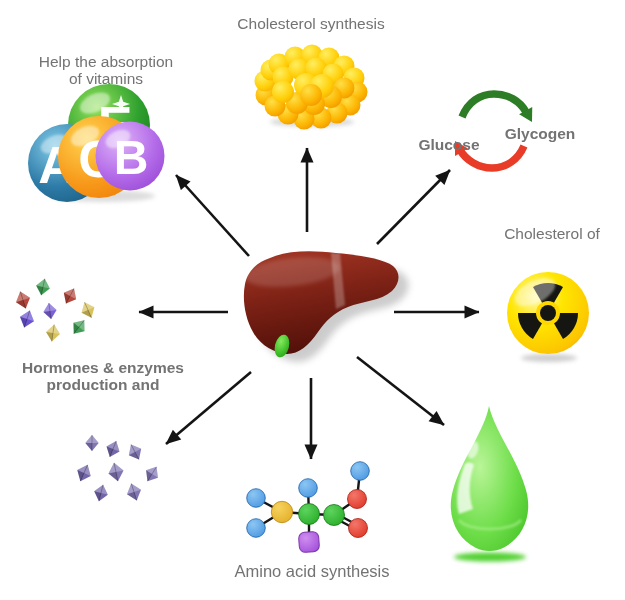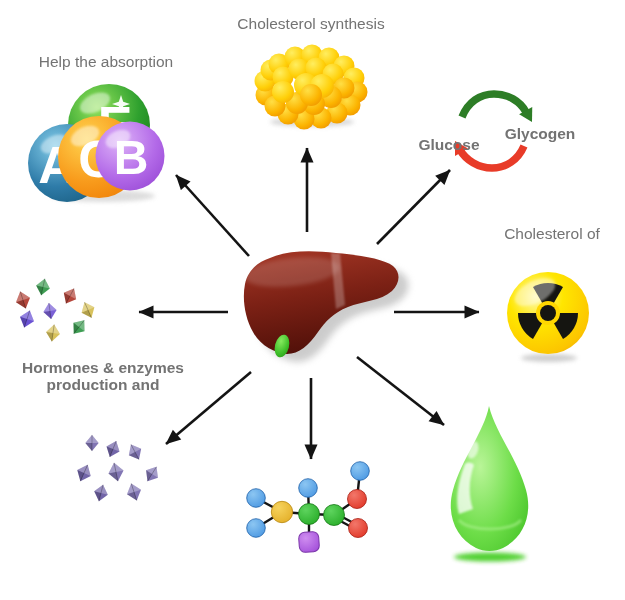--- a/index.html
+++ b/index.html
@@ -258,33 +258,37 @@
     <use href="#crys" color="#8276b4" transform="translate(134,492) rotate(-18) scale(1.05)"></use>
   </g>
 </svg>
 
 <div class="lbl" style="left:311px;top:16px;">
   <span>Cholesterol synthesis</span>
 </div>
 
 <div class="lbl" style="left:106px;top:42px;margin-top:12px;">
   <span>Help the absorption</span>
+  <span>of vitamins</span>
 </div>
 
 <div class="lbl bold" style="left:449px;top:121px;margin-top:16px;">
   <span>Glucose</span>
 </div>
 <div class="lbl bold" style="left:540px;top:126px;">
   <span>Glycogen</span>
 </div>
 
 <div class="lbl" style="left:552px;top:226px;">
   <span>Cholesterol of</span>
 </div>
 
 
+<div class="lbl amino" style="left:312px;top:563px;">
+  <span>Amino acid synthesis</span>
+</div>
 
 <div class="lbl" style="left:103px;top:360px;font-weight:bold;">
   <span>Hormones &amp; enzymes</span>
   <span>production and</span>
 </div>
 
 </div>
 
 </body></html>

